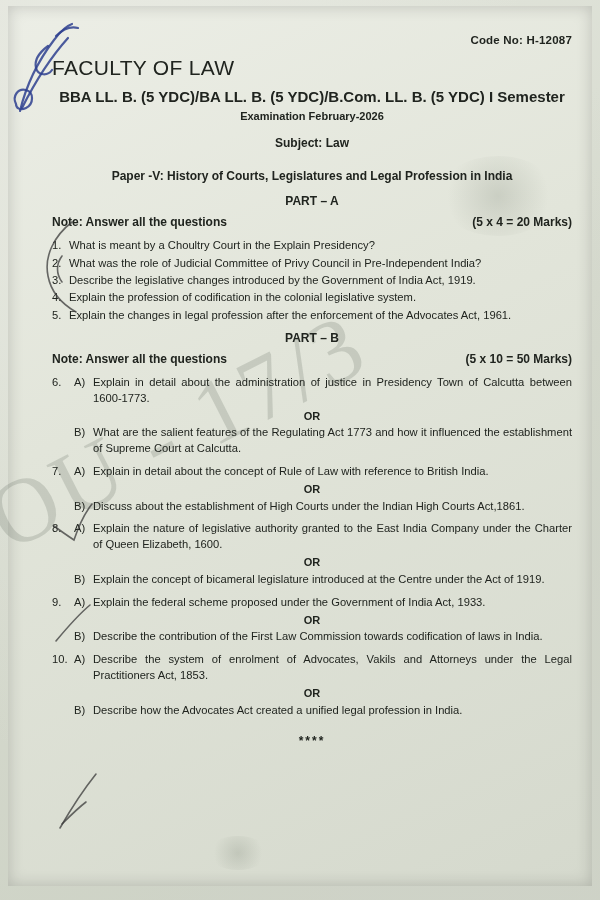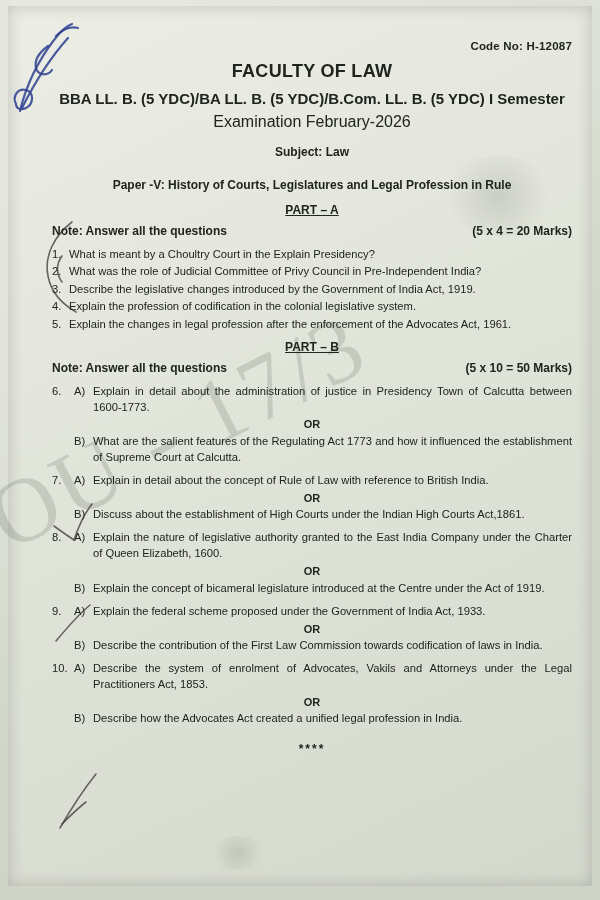--- a/index.html
+++ b/index.html
@@ -29,50 +29,50 @@
     left: 8px;
     top: 6px;
     width: 584px;
     height: 880px;
     background: linear-gradient(155deg, #eceee6 0%, #e2e5da 40%, #d5d9cd 100%);
     box-shadow: 0 0 16px rgba(0,0,0,0.18) inset;
   }
   .content {
     position: absolute;
     left: 44px;
-    top: 32px;
+    top: 26px;
     width: 520px;
     color: #20241f;
     font-size: 11.2px;
     line-height: 1.42;
   }
   .code-no {
     text-align: right;
     font-weight: bold;
     font-size: 11.5px;
     letter-spacing: 0.2px;
     margin-bottom: 5px;
   }
   .title {
-    text-align: center;
-    font-weight: bold;
-    font-size: 18px;
+    text-align: left;
+    font-weight: normal;
+    font-size: 21px;
     letter-spacing: 0.3px;
     margin-bottom: 3px;
   }
   .course {
     text-align: center;
     font-weight: bold;
     font-size: 15px;
     margin-bottom: 2px;
   }
   .exam {
     text-align: center;
-    font-weight: normal;
-    font-size: 16px;
+    font-weight: bold;
+    font-size: 11px;
     margin-bottom: 10px;
   }
   .subject {
     text-align: center;
     font-weight: bold;
     font-size: 12px;
     margin-bottom: 16px;
   }
   .paper {
     text-align: center;
@@ -86,21 +86,20 @@
     align-items: baseline;
     font-weight: bold;
     font-size: 11.8px;
     margin-bottom: 6px;
   }
   .part {
     text-align: center;
     font-weight: bold;
     font-size: 12px;
     margin: 2px 0 4px 0;
-    text-decoration: underline;
   }
   .note-row {
     display: flex;
     justify-content: space-between;
     align-items: baseline;
     font-weight: bold;
     font-size: 12px;
     margin-bottom: 7px;
   }
   ol.qlist {
@@ -204,21 +203,21 @@
 
     <div class="watermark">OU - 17/3</div>
 
     <div class="content">
 
       <div class="code-no">Code No: H-12087</div>
       <div class="title">FACULTY OF LAW</div>
       <div class="course">BBA LL. B. (5 YDC)/BA LL. B. (5 YDC)/B.Com. LL. B. (5 YDC)  I Semester</div>
       <div class="exam">Examination February-2026</div>
       <div class="subject">Subject:  Law</div>
-      <div class="paper">Paper -V: History of Courts, Legislatures and Legal Profession in Rule</div>
+      <div class="paper">Paper -V: History of Courts, Legislatures and Legal Profession in India</div>
 
 
       <div class="part">PART – A</div>
 
       <div class="note-row">
         <span>Note: Answer all the questions</span>
         <span>(5 x 4 = 20 Marks)</span>
       </div>
 
       <ol class="qlist">

